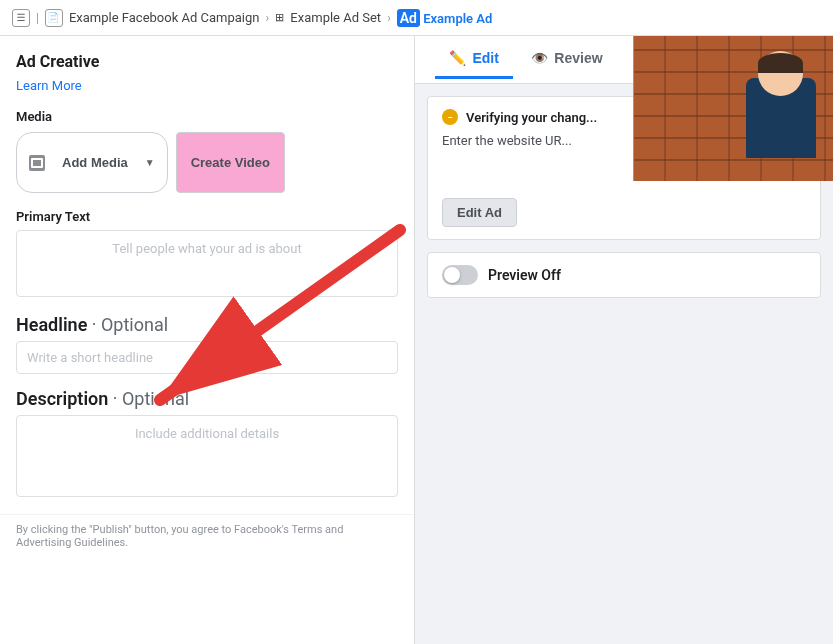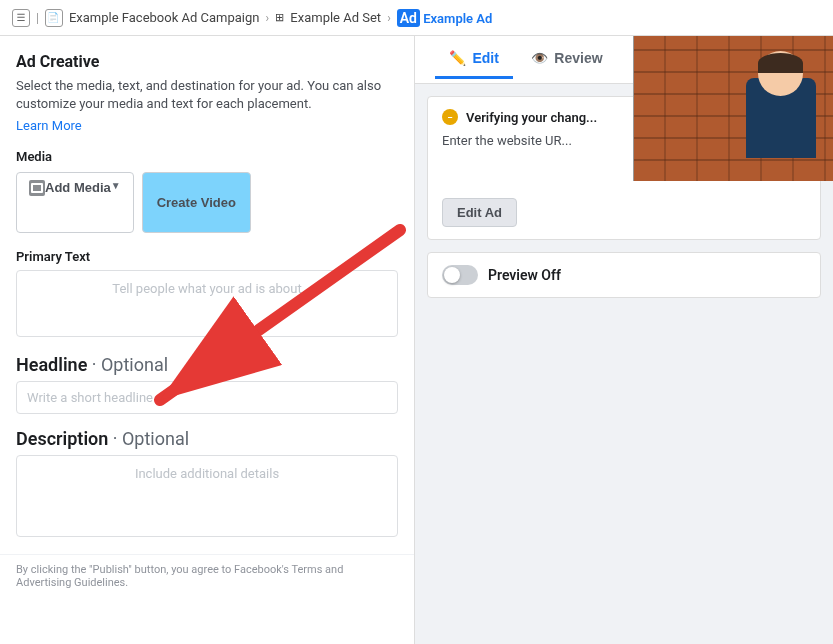--- a/index.html
+++ b/index.html
@@ -116,25 +116,25 @@
 
     .media-buttons {
       display: flex;
       gap: 8px;
       margin-bottom: 16px;
       position: relative;
     }
 
     .btn-add-media {
       display: flex;
-      align-items: flex-start;
-      gap: 0;
+      align-items: center;
+      gap: 17px;
       background: #fff;
       border: 1px solid #ccd0d5;
-      border-radius: 4px;
+      border-radius: 16px;
       padding: 7px 12px;
       font-size: 13px;
       font-weight: 600;
       color: #4b4f56;
       cursor: pointer;
     }
 
     .media-icon {
       width: 16px; height: 16px;
       background: #8a8d91;
@@ -149,21 +149,21 @@
       border: 2px solid #fff;
       border-radius: 1px;
     }
 
     .dropdown-arrow {
       font-size: 10px;
       color: #606770;
     }
 
     .btn-create-video {
-      background: #7dd3fc;
+      background: #f9a8d4;
       border: 1px solid #ccd0d5;
       border-radius: 4px;
       padding: 22px 14px;
       font-size: 13px;
       font-weight: 600;
       color: #4b4f56;
       cursor: pointer;
     }
 
     .form-section {
@@ -425,21 +425,20 @@
   </span>
 </div>
 
 <div class="main-layout">
 
   <div class="left-panel">
 
 
     <div class="ad-creative-section">
       <div class="section-title">Ad Creative</div>
-      <div class="section-desc">Select the media, text, and destination for your ad. You can also customize your media and text for each placement.</div>
       <a class="learn-more-link">Learn More</a>
     </div>
 
     <div class="media-section">
       <div class="field-label">Media</div>
       <div class="media-buttons">
         <button class="btn-add-media">
           <span class="media-icon"></span>
           <span>Add Media</span>
           <span class="dropdown-arrow">▼</span>

